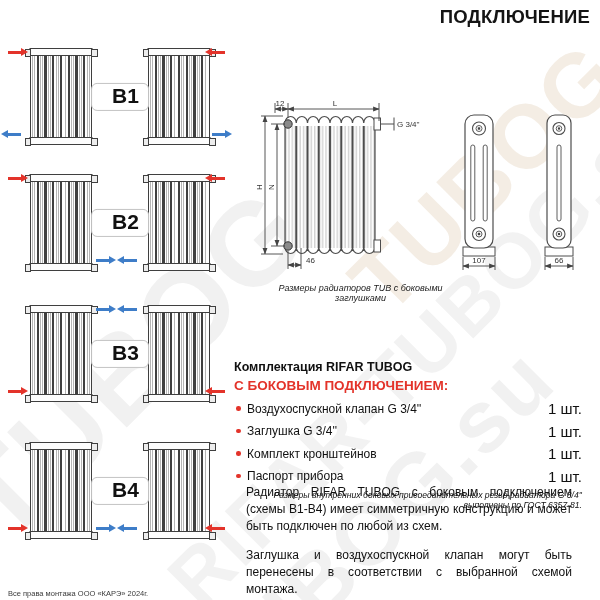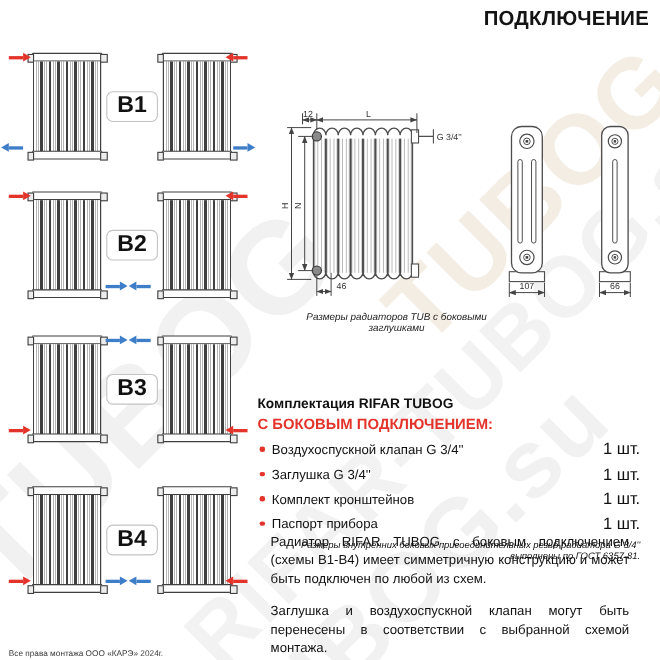--- a/index.html
+++ b/index.html
@@ -32,21 +32,21 @@
   .rad .hdr:before,.rad .hdr:after{content:"";position:absolute;top:-0.5px;width:4.5px;height:6.5px;
             background:#ededed;border:1.2px solid #3f3f3f;}
   .rad .hdr:before{left:-5.5px;} .rad .hdr:after{right:-5.5px;}
   .rad .tubes{position:absolute;top:7.5px;bottom:7.5px;left:2px;right:2px;
     background:repeating-linear-gradient(90deg,
       #3f3f3f 0px,#3f3f3f 1.1px,#ffffff 1.1px,#ffffff 2.5px,
       #b5b5b5 2.5px,#b5b5b5 3.4px,#ffffff 3.4px,#ffffff 4.35px,
       #b5b5b5 4.35px,#b5b5b5 5.25px,#ffffff 5.25px,#ffffff 6.65px,
       #3f3f3f 6.65px,#3f3f3f 7.75px);}
   .scheme-label{position:absolute;left:50%;top:50%;transform:translate(-50%,-50%);
-      background:#fff;border:1.5px solid #c3c3c3;border-radius:6px;padding:0px 9px 2px 9px;
+      background:#fff;border:1.5px solid #c3c3c3;border-radius:6px;padding:0px 9px 2px 20px;
       font-size:21px;font-weight:800;color:#111;line-height:1.15;}
 
   .arr{position:absolute;width:13px;height:2.6px;background:currentColor;}
   .arr:after{content:"";position:absolute;top:-3.2px;border-style:solid;}
   .arr.r:after{left:100%;border-width:4.2px 0 4.2px 7px;border-color:transparent transparent transparent currentColor;}
   .arr.l:after{right:100%;border-width:4.2px 7px 4.2px 0;border-color:transparent currentColor transparent transparent;}
   .red{color:var(--supply,#e3332a);} .blue{color:var(--return,#3e7dc8);}
   .p-lo-t{left:0;top:3px;} .p-lo-b{left:0;top:85px;}
   .p-ro-t{left:204px;top:3px;} .p-ro-b{left:204px;top:85px;}
   .p-li-t{left:88px;top:3px;} .p-li-b{left:88px;top:85px;}

